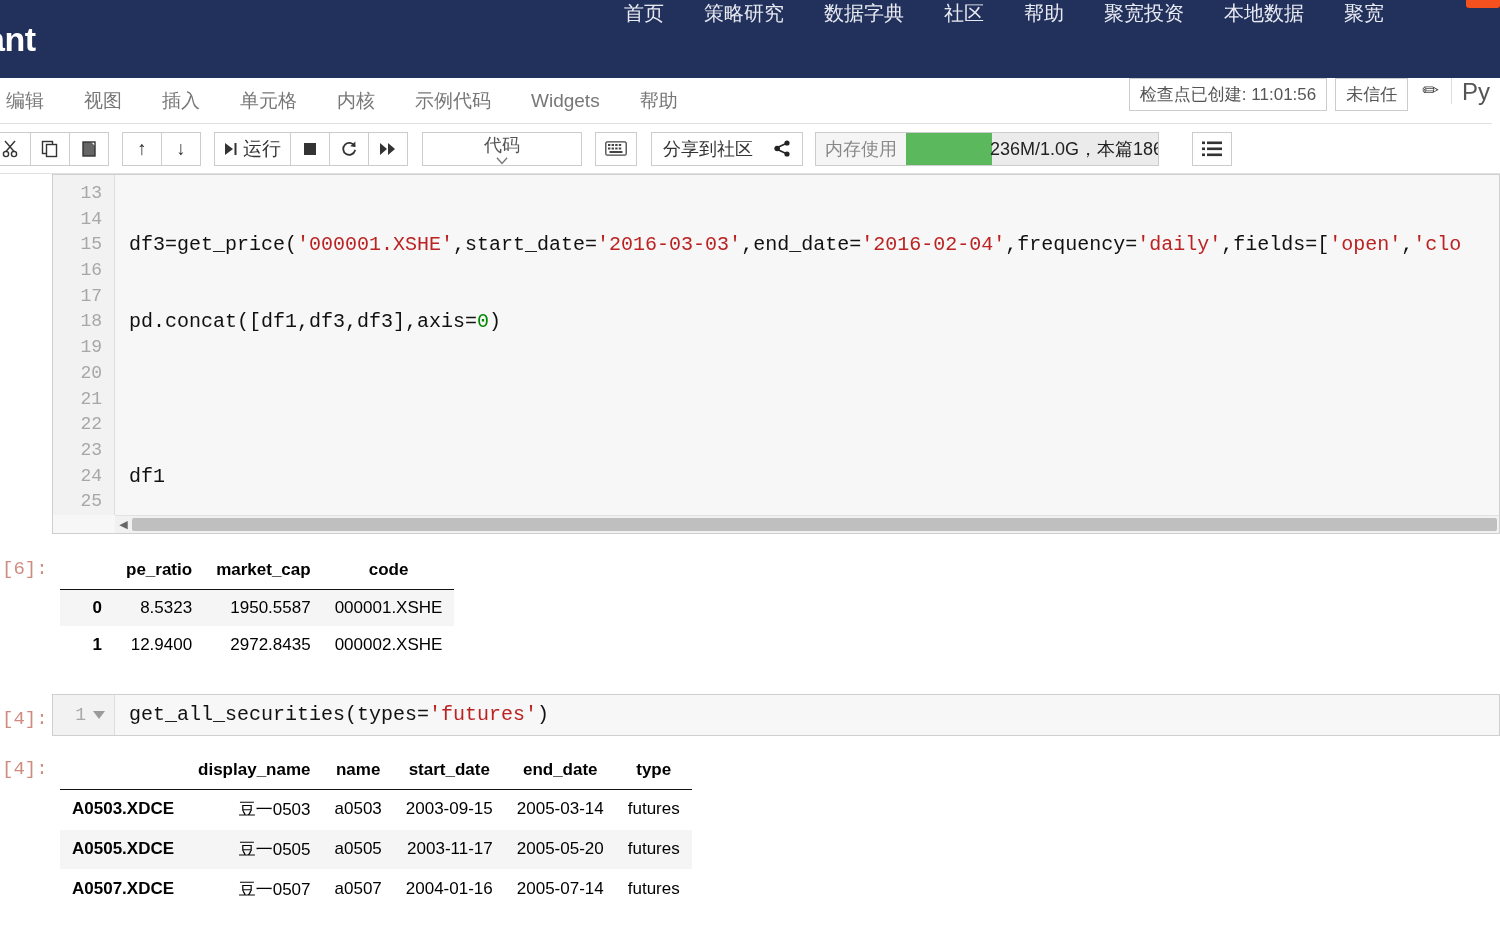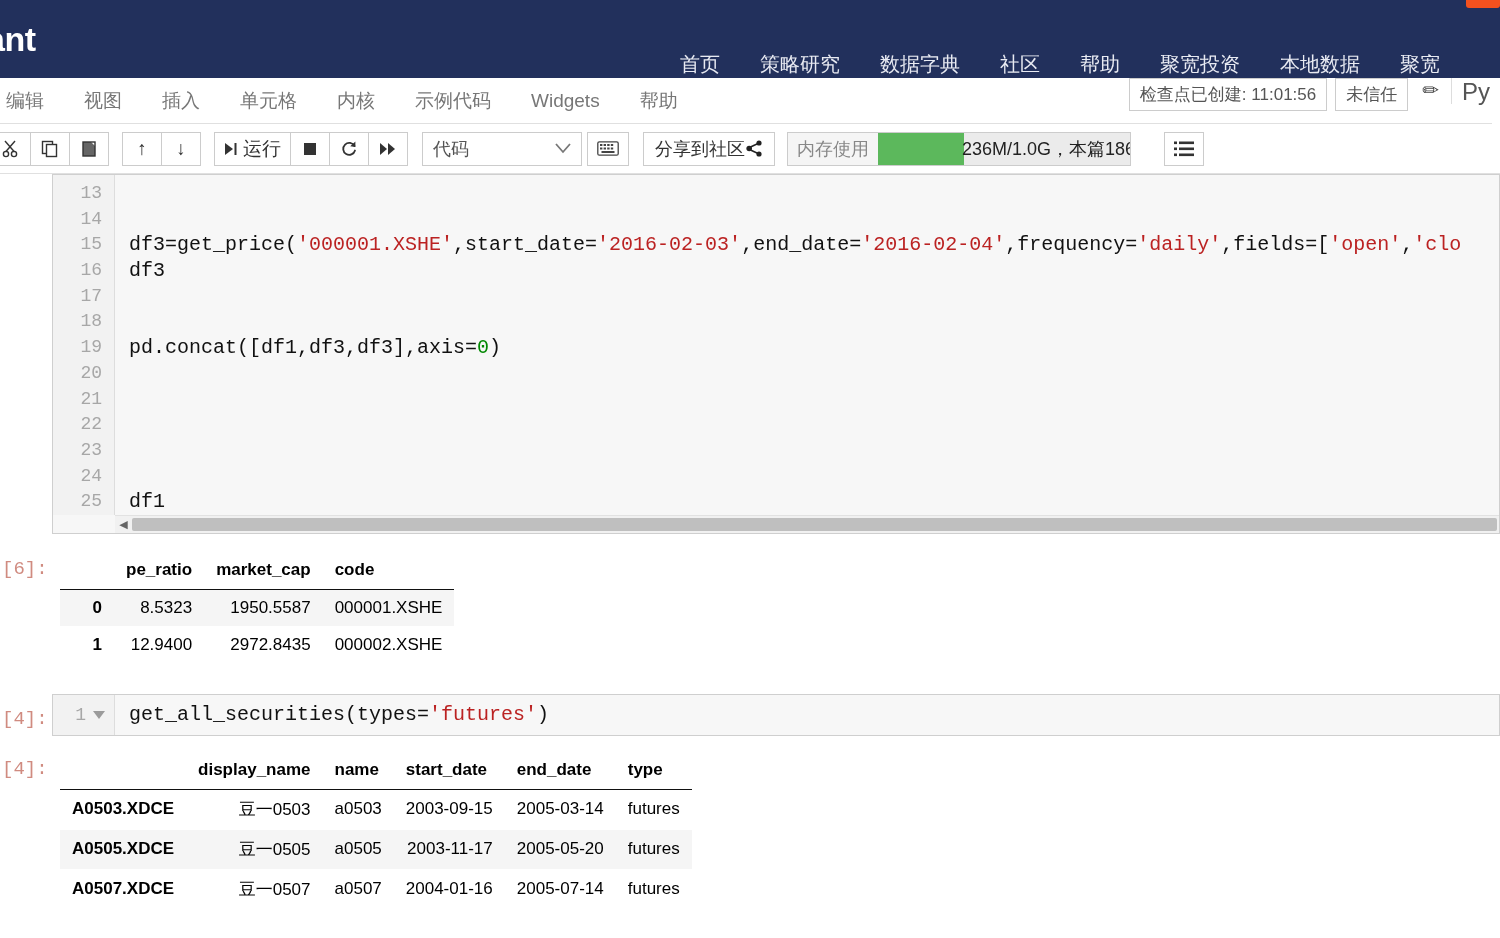--- a/index.html
+++ b/index.html
@@ -22,23 +22,23 @@
   .brand {
     color: #ffffff;
     font-size: 34px;
     font-weight: bold;
     letter-spacing: -0.5px;
     margin-left: -14px;
     padding-left: 0;
     white-space: nowrap;
   }
   .nav-items {
-    position: absolute; left: 660px; top: 0;
+    position: absolute; left: 604px; top: 0;
     height: 78px;
-    display: flex; align-items: flex-end;
+    display: flex; align-items: flex-start;
     white-space: nowrap;
   }
   .nav-item {
     color: #e8eaf2;
     font-size: 20px;
     padding: 0 20px;
     cursor: pointer;
     white-space: nowrap;
   }
   .notif-badge {
@@ -123,27 +123,28 @@
   .tbtn svg { display: block; }
   .celltype-select {
     height: 34px; width: 160px;
     border: 1px solid #cccccc;
     background: #ffffff;
     display: flex; align-items: center; justify-content: space-between;
     padding: 0 10px;
     font-size: 18px; color: #555;
     box-sizing: border-box;
     cursor: pointer;
-    margin-right: 6px;
+    margin-right: 14px;
+    flex-direction: column;
   }
   .share-btn {
     height: 34px;
     border: 1px solid #cccccc;
     background: #ffffff;
-    display: flex; align-items: center; gap: 1px;
+    display: flex; align-items: center; gap: 21px;
     padding: 0 11px;
     font-size: 18px; color: #333;
     cursor: pointer; margin-right: 12px;
     box-sizing: border-box; white-space: nowrap;
   }
   .mem-box {
     height: 34px;
     border: 1px solid #cccccc;
     background: #f5f5f5;
     display: flex; align-items: center;
@@ -287,21 +288,21 @@
     border-collapse: collapse;
     font-size: 17px;
     color: #000;
   }
   .df th, .df td {
     padding: 8px 12px;
     white-space: nowrap;
   }
   .df thead th {
     font-weight: bold;
-    text-align: left;
+    text-align: center;
     border-bottom: 1px solid #111;
     padding-bottom: 9px;
   }
   .df tbody td { text-align: right; }
   .df tbody th {
     font-weight: bold;
     text-align: right;
   }
   .df tbody tr.alt { background: #f5f5f5; }
   .df tbody tr { border-bottom: 1px solid #ffffff; }
@@ -472,22 +473,21 @@
               <div>20</div>
               <div>21</div>
               <div>22</div>
               <div>23</div>
               <div>24</div>
               <div>25</div>
             </div>
           <div class="codelines" id="codelines1">
               <div class="ln">&nbsp;</div>
               <div class="ln">&nbsp;</div>
-              <div class="ln"><span>df3=get_price(</span><span class="tok-str">'000001.XSHE'</span><span>,start_date=</span><span class="tok-str">'2016-02-03'</span><span>,end_date=</span><span class="tok-str">'2016-02-04'</span><span>,frequency=</span><span class="tok-str">'daily'</span><span>,fields=[</span><span class="tok-str">'open'</span><span>,</span><span class="tok-str">'clo</span></div>
-              <div class="ln"><span>df3</span></div>
+              <div class="ln"><span>df3=get_price(</span><span class="tok-str">'000001.XSHE'</span><span>,start_date=</span><span class="tok-str">'2016-03-03'</span><span>,end_date=</span><span class="tok-str">'2016-02-04'</span><span>,frequency=</span><span class="tok-str">'daily'</span><span>,fields=[</span><span class="tok-str">'open'</span><span>,</span><span class="tok-str">'clo</span></div>
               <div class="ln">&nbsp;</div>
               <div class="ln">&nbsp;</div>
               <div class="ln"><span>pd.concat([df1,df3,df3],axis=</span><span class="tok-num">0</span><span>)</span></div>
               <div class="ln">&nbsp;</div>
               <div class="ln">&nbsp;</div>
               <div class="ln">&nbsp;</div>
               <div class="ln">&nbsp;</div>
               <div class="ln">&nbsp;</div>
               <div class="ln"><span>df1</span></div>
             </div>

